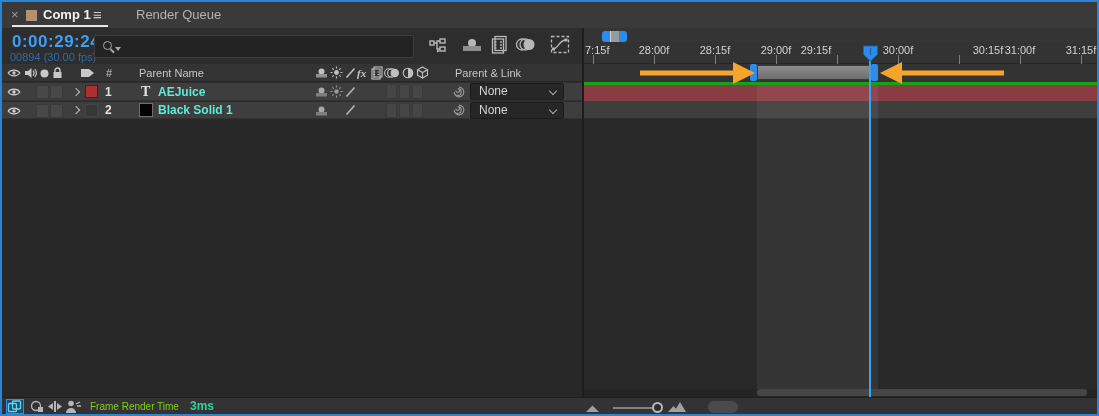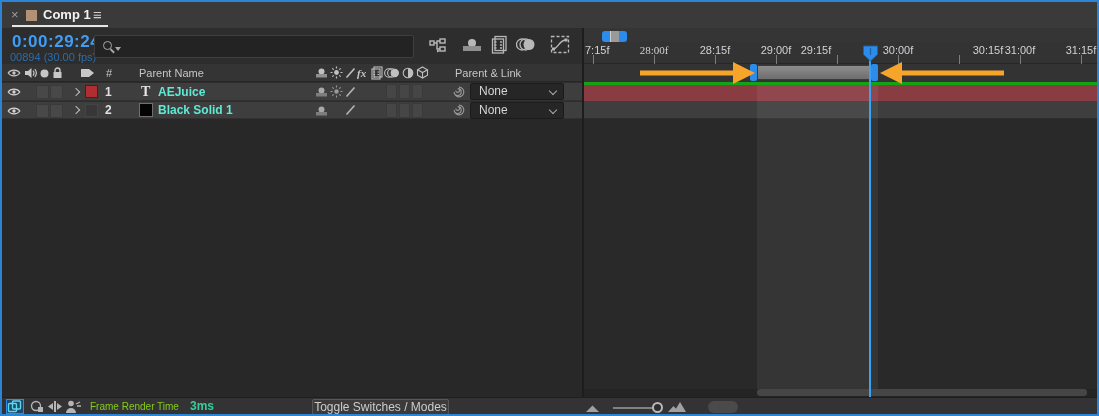--- a/index.html
+++ b/index.html
@@ -82,20 +82,21 @@
 <body>
 
 <div class="screen">
 
   <div class="abs tabbar">
     <span class="abs close-x" style="left:9px;top:0;">×</span>
     <span class="abs tab-swatch" style="left:24px;top:8px;"></span>
     <span class="abs tab-label" style="left:41px;top:0;">Comp 1</span>
     <span class="abs menu-glyph" style="left:91px;top:0;">≡</span>
     <div class="abs tab-underline" style="left:10px;top:23px;width:96px;"></div>
+    <span class="abs tab-label inactive" style="left:134px;top:0;">Render Queue</span>
   </div>
 
   <div class="abs controls">
     <span class="abs timecode" style="left:10px;top:4px;">0:00:29:24</span>
     <span class="abs timecode-detail" style="left:8px;top:23px;">00894 (30.00 fps)</span>
 
     <div class="abs searchbox" style="left:92px;top:7px;">
       <span class="abs mag" style="left:8px;top:5px;"></span>
       <span class="abs mag-handle" style="left:15px;top:14px;"></span>
       <span class="abs mag-caret" style="left:20px;top:11px;"></span>
@@ -331,21 +332,21 @@
 
   <div class="abs split"></div>
   <div class="abs tl-top"></div>
 
   <div class="abs" style="left:600px;top:29px;width:8px;height:11px;background:#2d8ceb;border-radius:3px 0 0 3px;"></div>
   <div class="abs" style="left:608px;top:29px;width:9px;height:11px;background:#9a9a9a;border-left:1px solid #cfcfcf;"></div>
   <div class="abs" style="left:617px;top:29px;width:8px;height:11px;background:#2d8ceb;border-radius:0 3px 3px 0;"></div>
 
   <div class="abs ruler"></div>
   <span class="abs rlabel" style="left:583px;width:34px;text-align:left;">7:15f</span>
-  <span class="abs rlabel" style="left:630px;font-family:Liberation Serif, serif;">28:00f</span>
+  <span class="abs rlabel" style="left:630px;">28:00f</span>
   <span class="abs rlabel" style="left:691px;">28:15f</span>
   <span class="abs rlabel" style="left:752px;">29:00f</span>
   <span class="abs rlabel" style="left:792px;">29:15f</span>
   <span class="abs rlabel" style="left:874px;">30:00f</span>
   <span class="abs rlabel" style="left:935px;margin-left:29px;">30:15f</span>
   <span class="abs rlabel" style="left:996px;">31:00f</span>
   <span class="abs rlabel" style="left:1057px;">31:15f</span>
   <div class="abs rtick" style="left:591px;"></div>
   <div class="abs rtick" style="left:652px;"></div>
   <div class="abs rtick" style="left:713px;"></div>
@@ -414,21 +415,20 @@
     <span class="abs" style="left:63px;top:2px;">
       <svg width="17" height="13" viewBox="0 0 17 13">
           <circle cx="6" cy="3.5" r="2.8" fill="#b5b5b5"></circle>
           <path d="M1 13 a5 5 0 0 1 10 0 z" fill="#b5b5b5"></path>
           <path d="M11 4 l4 -2 M12 6 l4 0" stroke="#b5b5b5" stroke-width="1.3"></path>
         </svg>
     </span>
     <span class="abs status-text" style="left:88px;top:0;">Frame Render Time</span>
     <span class="abs status-val" style="left:188px;top:0;">3ms</span>
 
-    <div class="abs toggle-btn" style="left:310px;top:1px;">Toggle Switches / Modes</div>
 
     <span class="abs" style="left:584px;top:6px;">
       <svg width="13" height="8" viewBox="0 0 13 8">
           <polygon points="0,8 6.5,1.5 13,8" fill="#a0a0a0"></polygon>
         </svg>
     </span>
     <div class="abs slider-track" style="left:611px;top:9px;"></div>
     <div class="abs slider-handle" style="left:650px;top:4px;"></div>
     <span class="abs" style="left:666px;top:4px;">
       <svg width="18" height="10" viewBox="0 0 18 10">

